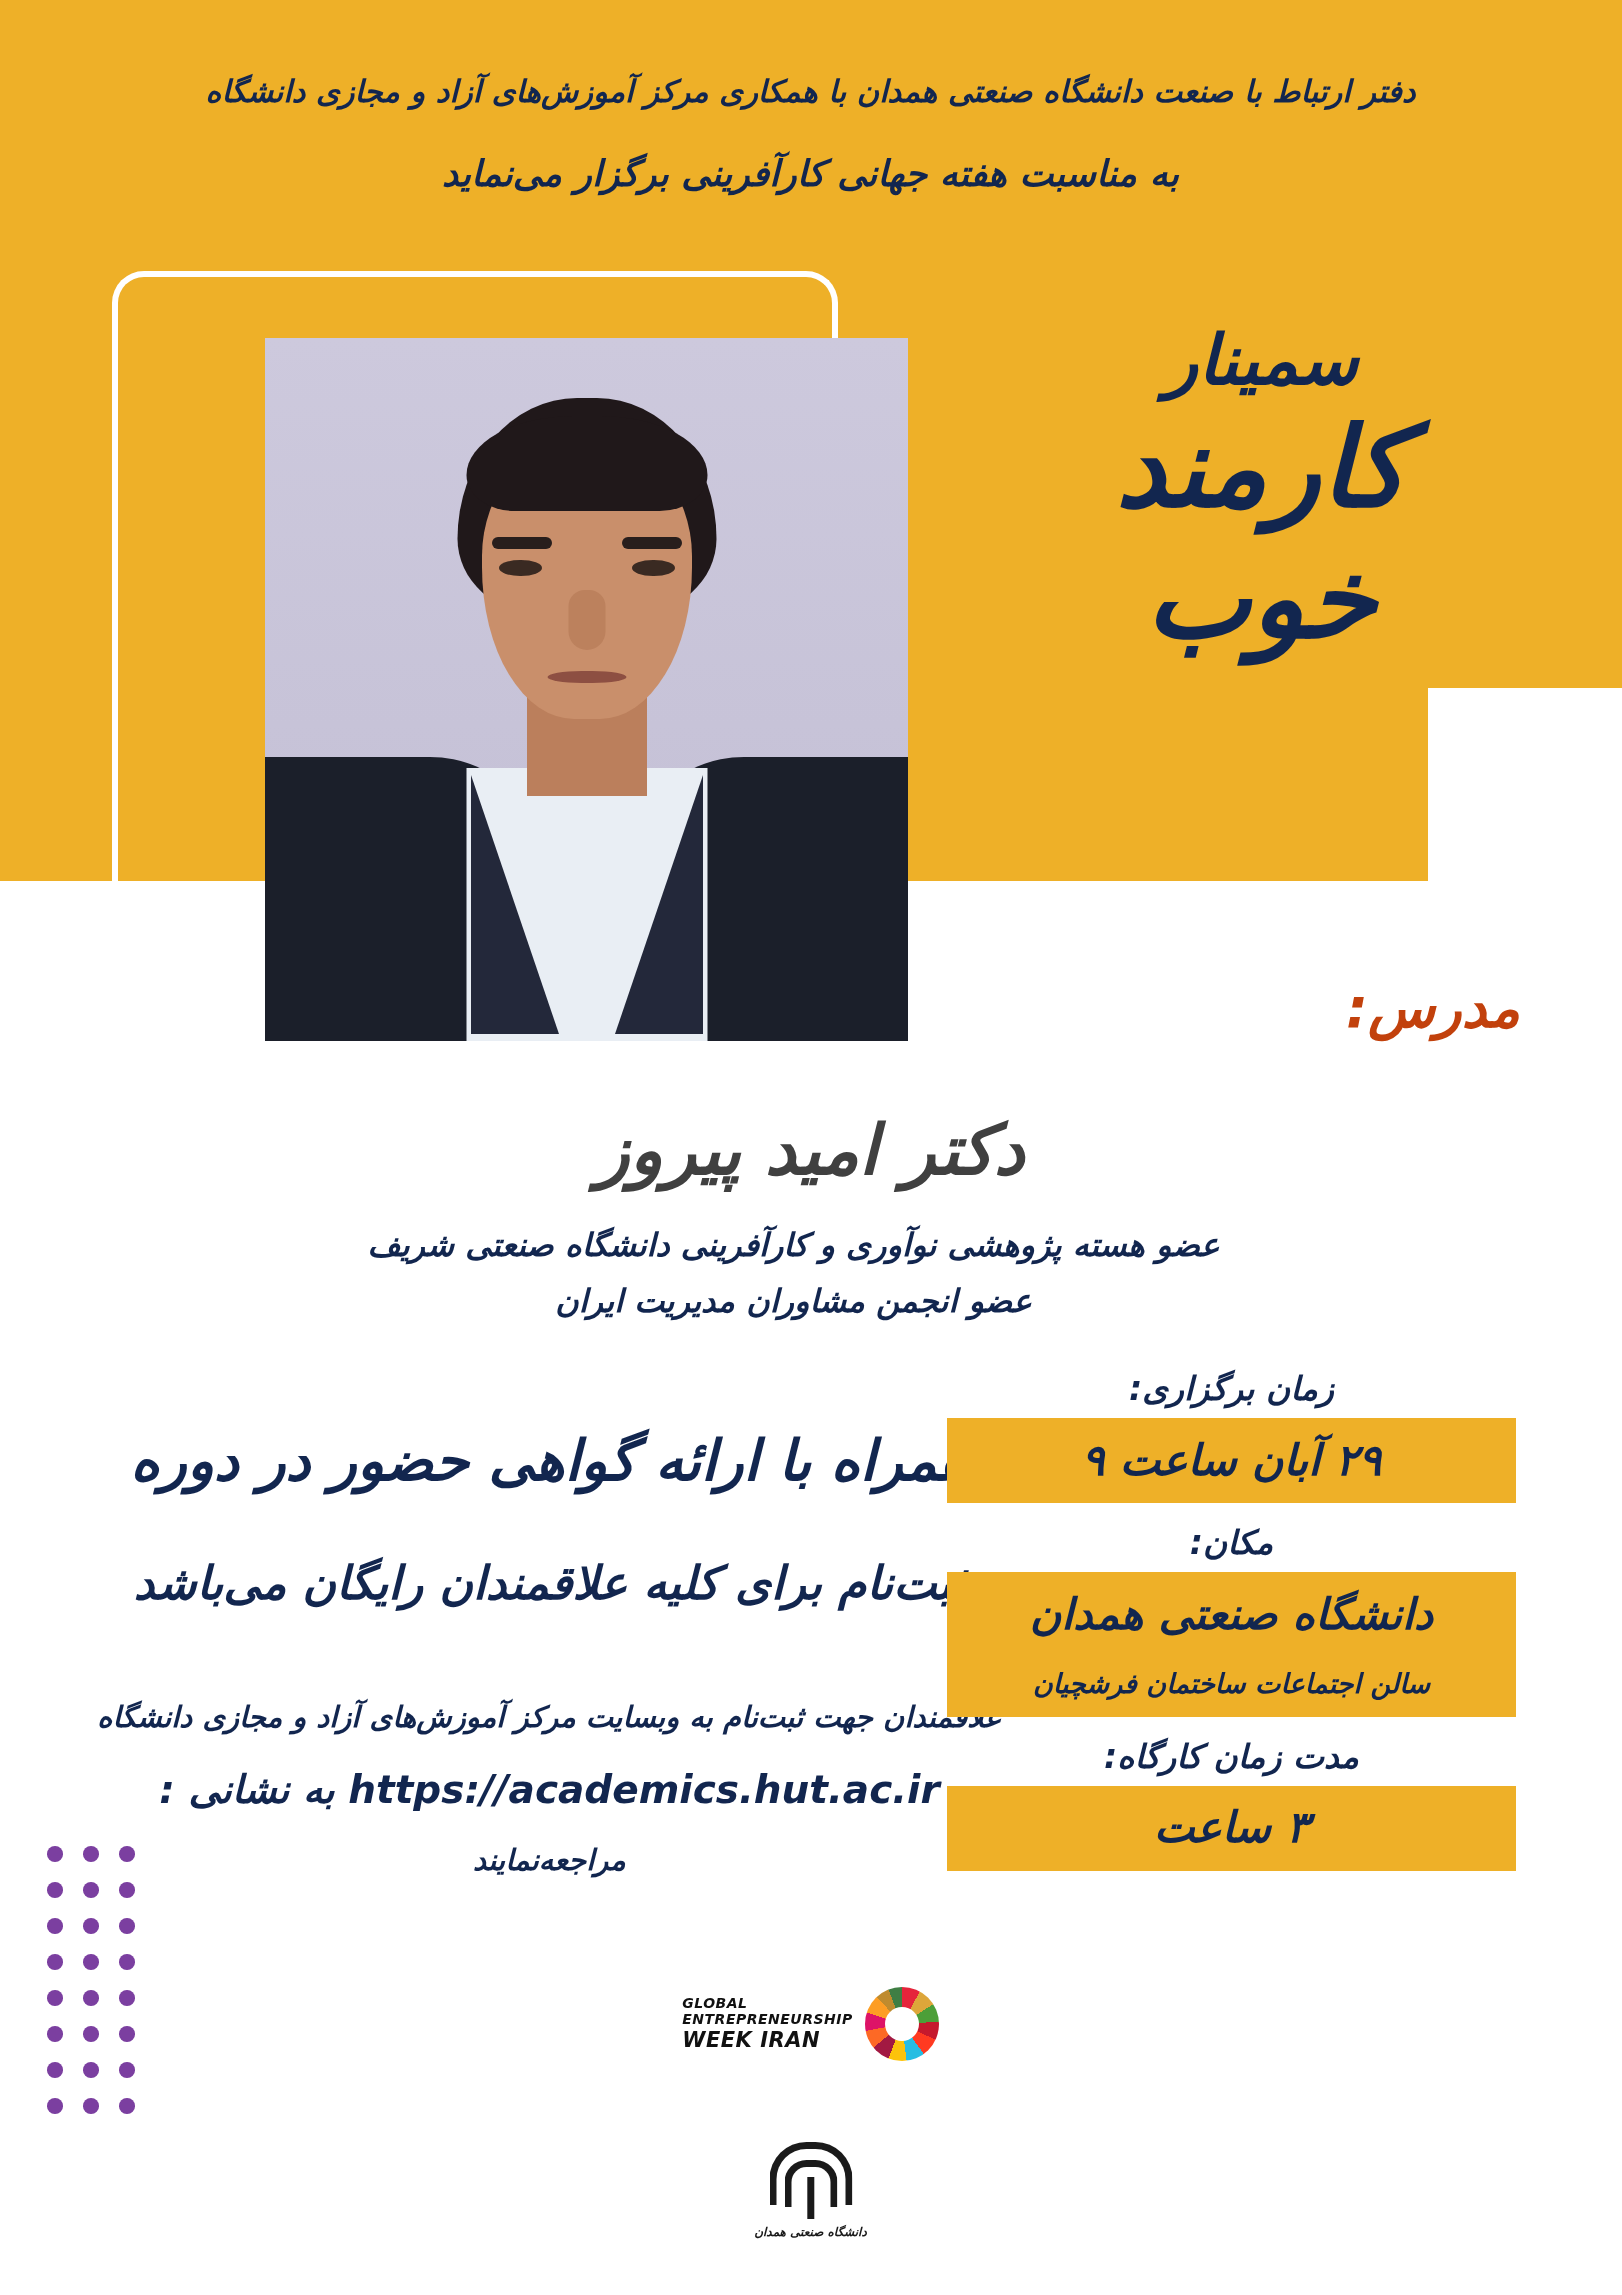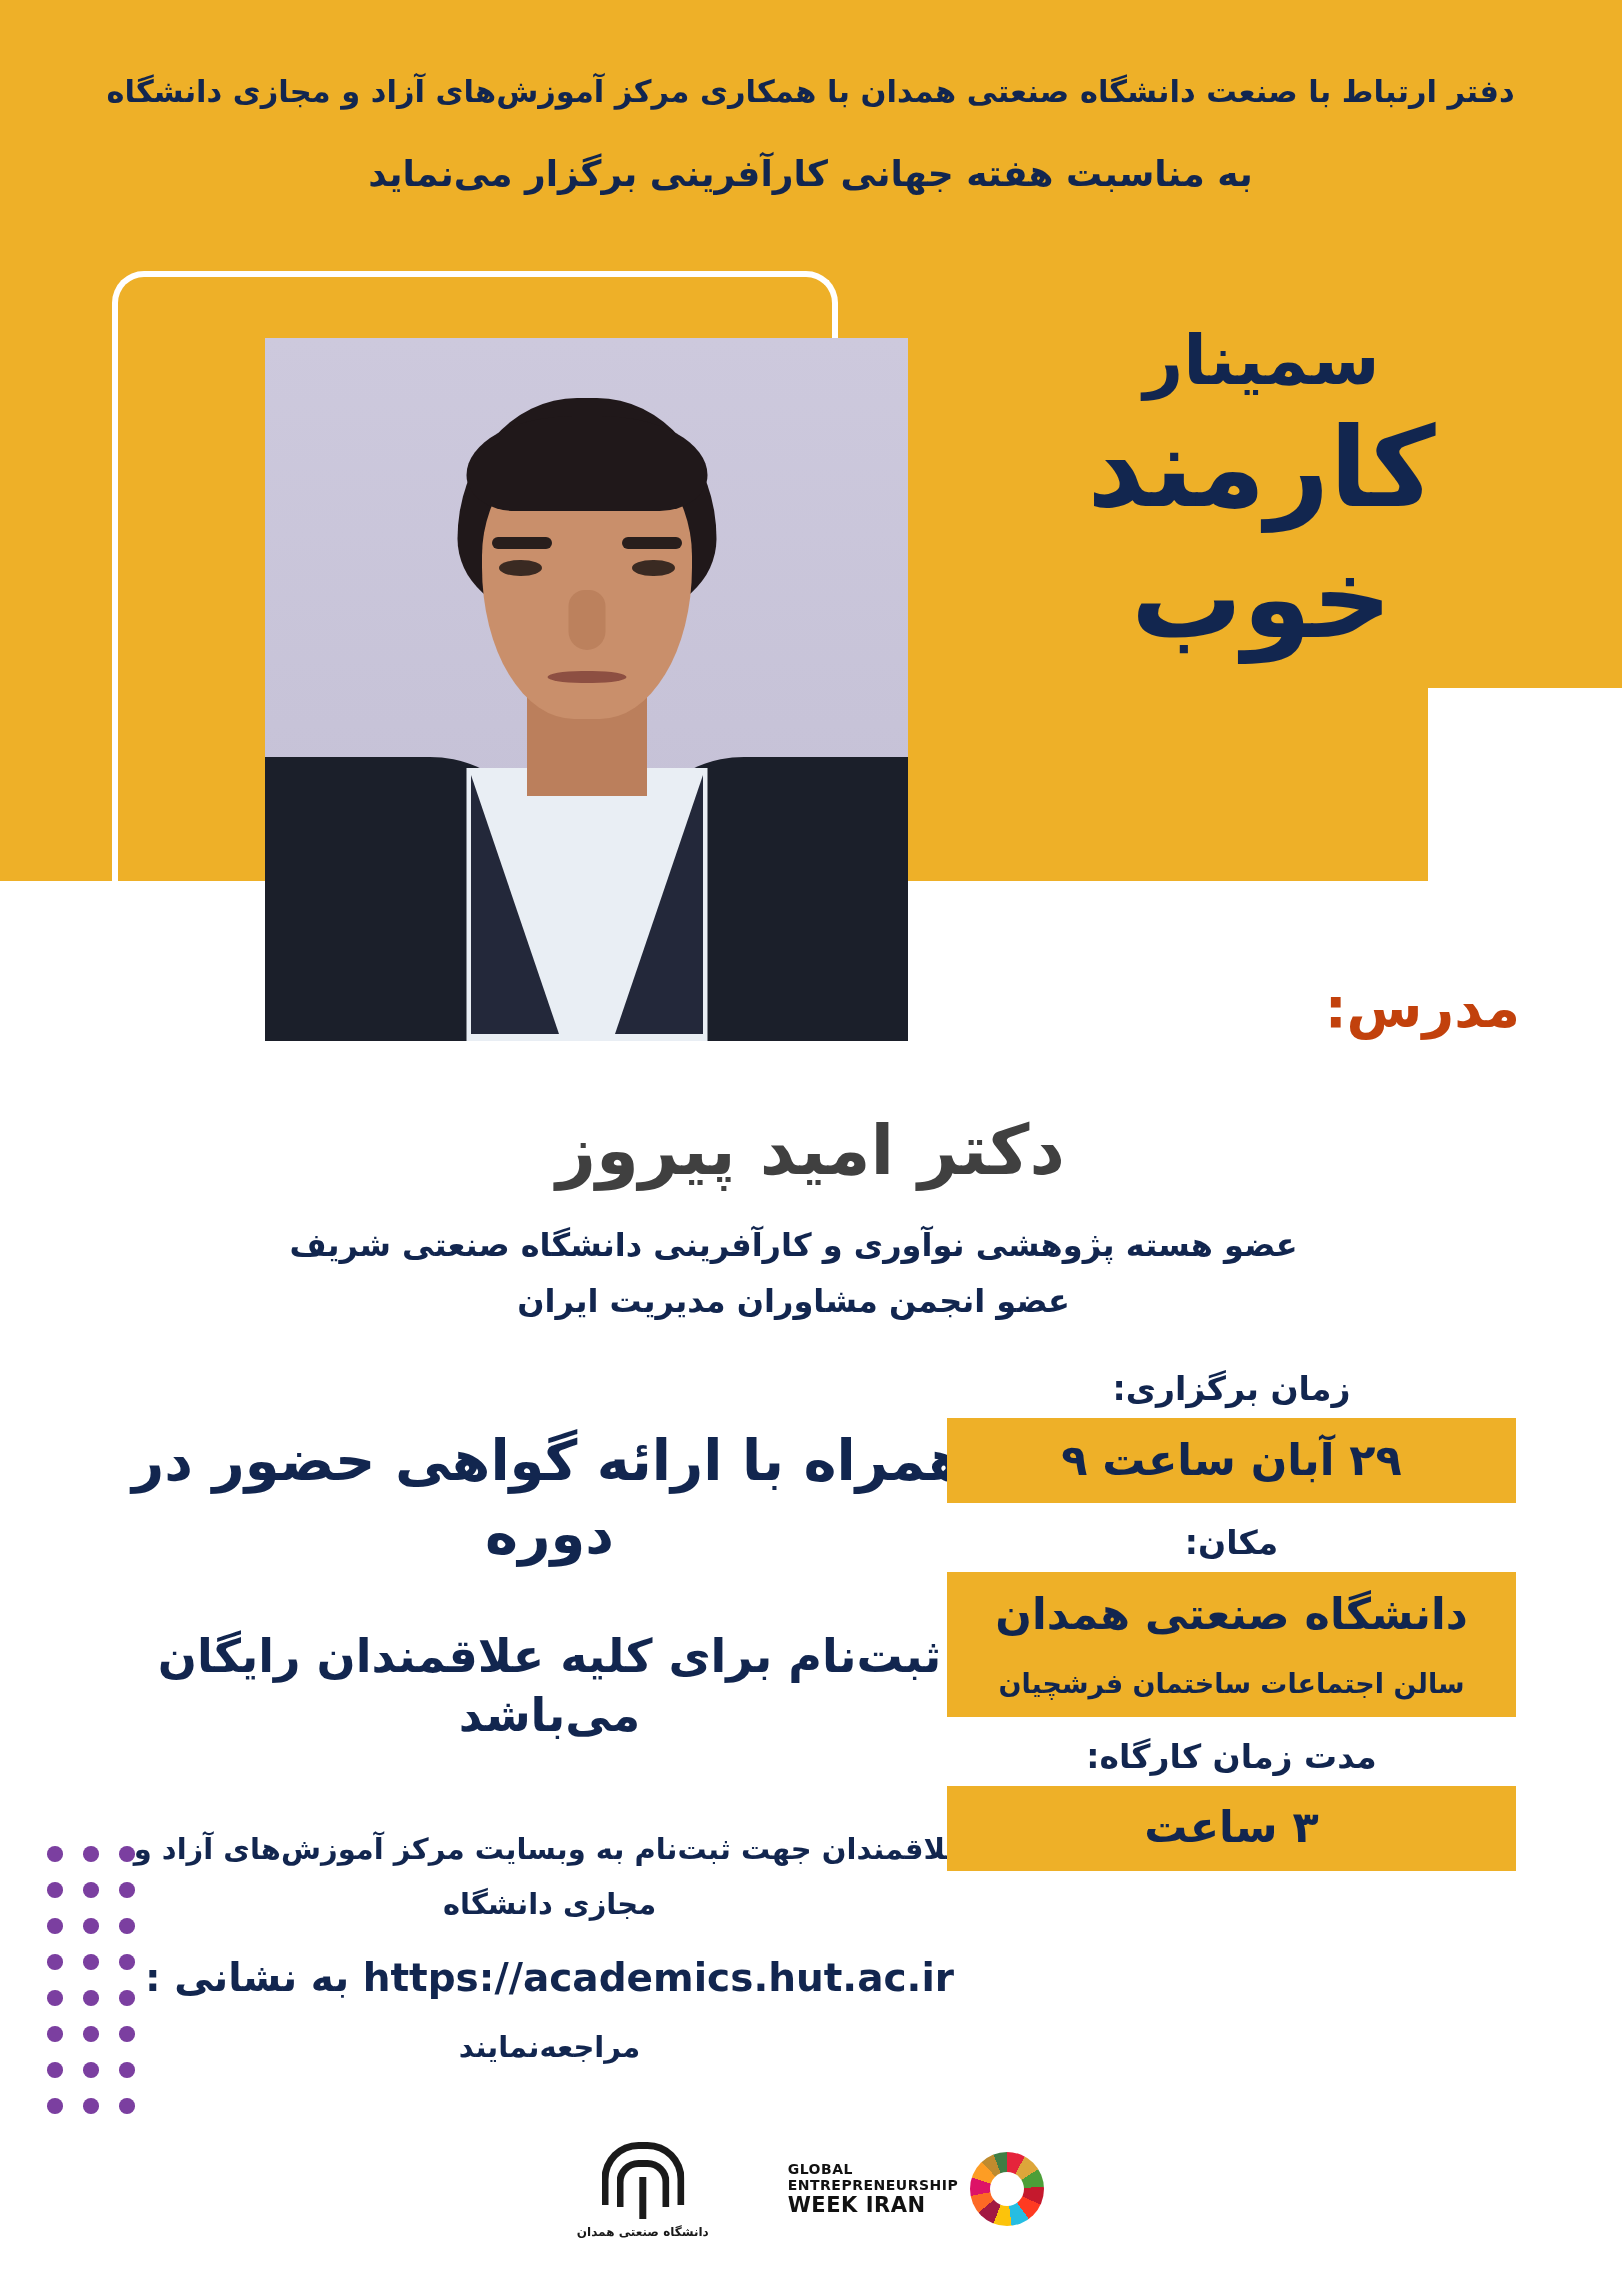--- a/index.html
+++ b/index.html
@@ -9,20 +9,21 @@
   }
   body {
     font-family: "DejaVu Sans", sans-serif;
   }
   .poster {
     position: relative;
     width: 1623px;
     height: 2295px;
     background: #ffffff;
     overflow: hidden;
+    font-style: italic;
   }
 
   
   .top-band {
     position: absolute;
     left: 0;
     top: 0;
     width: 1623px;
     height: 881px;
     background: #eeb028;
@@ -352,20 +353,21 @@
   
   .footer {
     position: absolute;
     left: 0;
     bottom: 56px;
     width: 1623px;
     display: flex;
     align-items: center;
     justify-content: center;
     gap: 79px;
+    flex-direction: column;
   }
   .gew-logo {
     display: flex;
     align-items: center;
     gap: 12px;
   }
   .gew-wheel {
     width: 74px;
     height: 74px;
     border-radius: 50%;

